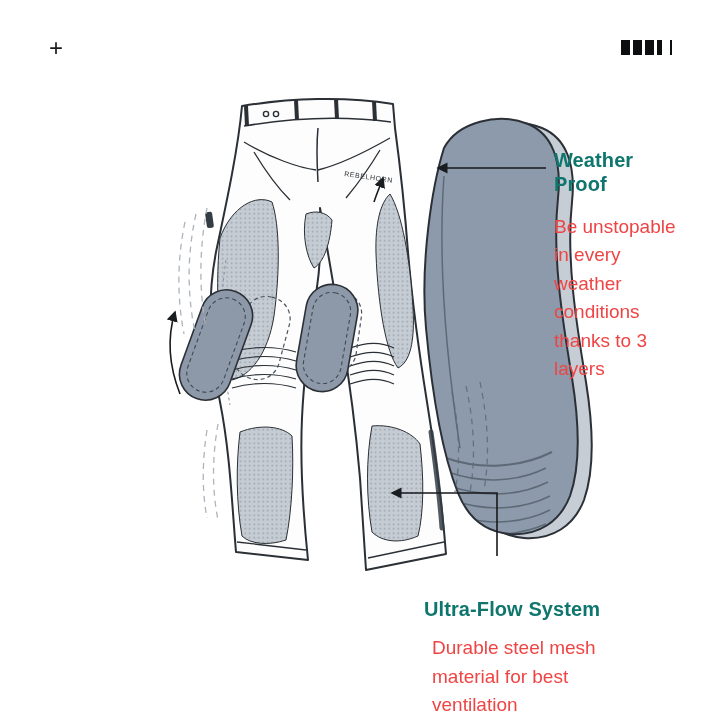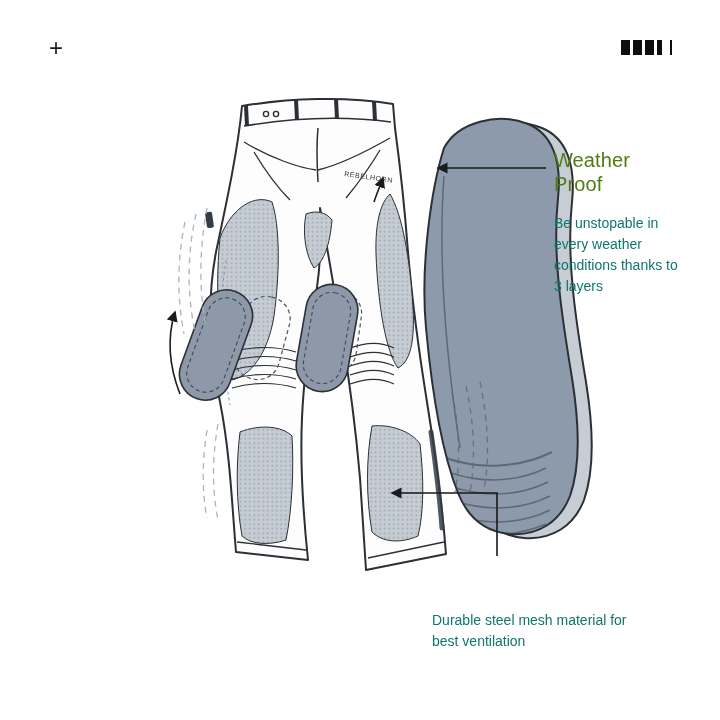--- a/index.html
+++ b/index.html
@@ -13,22 +13,22 @@
   }
   .logo-bars{position:absolute;right:48px;top:40px;display:flex;align-items:flex-start;height:16px;}
   .logo-bars .bar{background:#0d0e0f;height:15px;margin-right:3px;}
   .logo-bars .b1,.logo-bars .b2,.logo-bars .b3{width:9px;}
   .logo-bars .b4{width:5px;}
   .logo-bars .b5{width:2px;margin-left:5px;margin-right:0;}
 
   .illu{position:absolute;left:0;top:0;width:720px;height:720px;}
 
   .callout{position:absolute;}
-  .callout-title{font-size:20px;font-weight:400;line-height:1.22;color:#4d7c0f;letter-spacing:0.1px;}
-  .callout-desc{font-size:14px;font-weight:400;line-height:1.5;color:#0f766e;margin-top:13px;}
+  .callout-title{font-size:20px;font-weight:700;line-height:1.22;color:#0f766e;letter-spacing:0.1px;}
+  .callout-desc{font-size:19px;font-weight:400;line-height:1.5;color:#ef4444;margin-top:13px;}
 
   .co-weather{left:554px;top:148px;width:140px;}
   .co-weather .callout-title{max-width:104px;}
   .co-weather .callout-desc{max-width:132px;margin-top:16px;}
 
   .co-proshield{left:64px;top:597px;width:330px;}
   .co-proshield .callout-desc{max-width:282px;}
 
   .co-ultraflow{left:424px;top:597px;width:250px;}
   .co-ultraflow .callout-desc{max-width:212px;margin-left:8px;}
@@ -158,16 +158,17 @@
     <path d="M497,556 L497,493 L392,493" stroke="#17191c" stroke-width="1.6" fill="none" marker-end="url(#arw)"></path>
   </svg>
 
   <div class="callout co-weather">
     <div class="callout-title">Weather Proof</div>
     <div class="callout-desc">Be unstopable in every weather conditions thanks to 3 layers</div>
   </div>
 
 
   <div class="callout co-ultraflow">
+    <div class="callout-title">Ultra-Flow System</div>
     <div class="callout-desc">Durable steel mesh material for best ventilation</div>
   </div>
 
 </div>
 
 </body></html>

